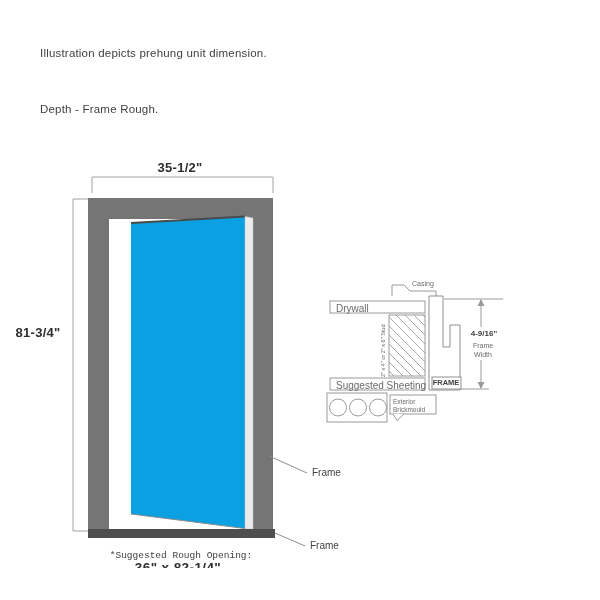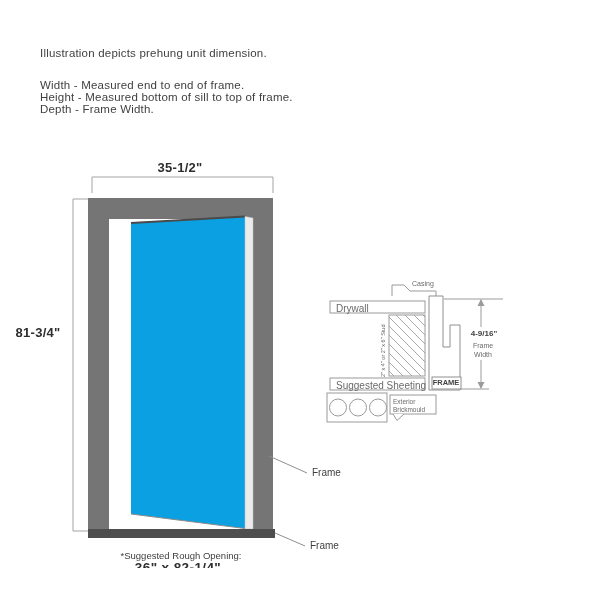--- a/index.html
+++ b/index.html
@@ -79,31 +79,29 @@
       <circle cx="338" cy="407.5" r="8.5"></circle>
       <circle cx="358" cy="407.5" r="8.5"></circle>
       <circle cx="378" cy="407.5" r="8.5"></circle>
 
       <rect x="390" y="395" width="46" height="19" fill="#ffffff"></rect>
       <path d="M393,414 L397,420.5 L404,414" fill="#ffffff"></path>
     </g>
   </svg>
 
   <div class="t intro" style="left:40px;top:47px;">Illustration depicts prehung unit dimension.</div>
-  <div class="t intro" style="left:40px;top:79px;">Width - Measured end to end of frame.</div>
-  <div class="t intro" style="left:40px;top:91px;">Height - Measured bottom of sill to top of frame.</div>
-  <div class="t intro" style="left:40px;top:103px;">Depth - Frame Width.</div>
+  <div class="t intro" style="left:40px;top:103px;">Depth - Frame Rough.</div>
 
   <div class="t dim-big ctr" style="left:180px;top:161px;">35-1/2"</div>
   <div class="t dim-big ctr" style="left:38px;top:326px;">81-3/4"</div>
 
   <div class="t callout" style="left:312px;top:467px;">Frame</div>
   <div class="t callout" style="left:310px;top:540px;">Frame</div>
 
-  <div class="t ro-caption ctr" style="left:181px;top:551px;">*Suggested Rough Opening:</div>
+  <div class="t ro-caption ctr" style="left:181px;top:551px;font-family:Liberation Mono, monospace;">*Suggested Rough Opening:</div>
   <div class="t ro-value ctr" style="left:178px;top:561px;">36" x 82-1/4"</div>
 
   <div class="t cs" style="left:412px;top:280px;">Casing</div>
   <div class="t cs-7_5" style="left:336px;top:303px;">Drywall</div>
   <div class="stud-rot">2" x 4" or 2" x 6" Stud</div>
   <div class="t cs-7_5" style="left:336px;top:380px;">Suggested Sheeting</div>
   <div class="t cs-frame ctr" style="left:446px;top:379px;">FRAME</div>
   <div class="t cs-bold ctr" style="left:484px;top:330px;">4-9/16"</div>
   <div class="t cs ctr" style="left:483px;top:342px;">Frame</div>
   <div class="t cs ctr" style="left:483px;top:351px;">Width</div>

